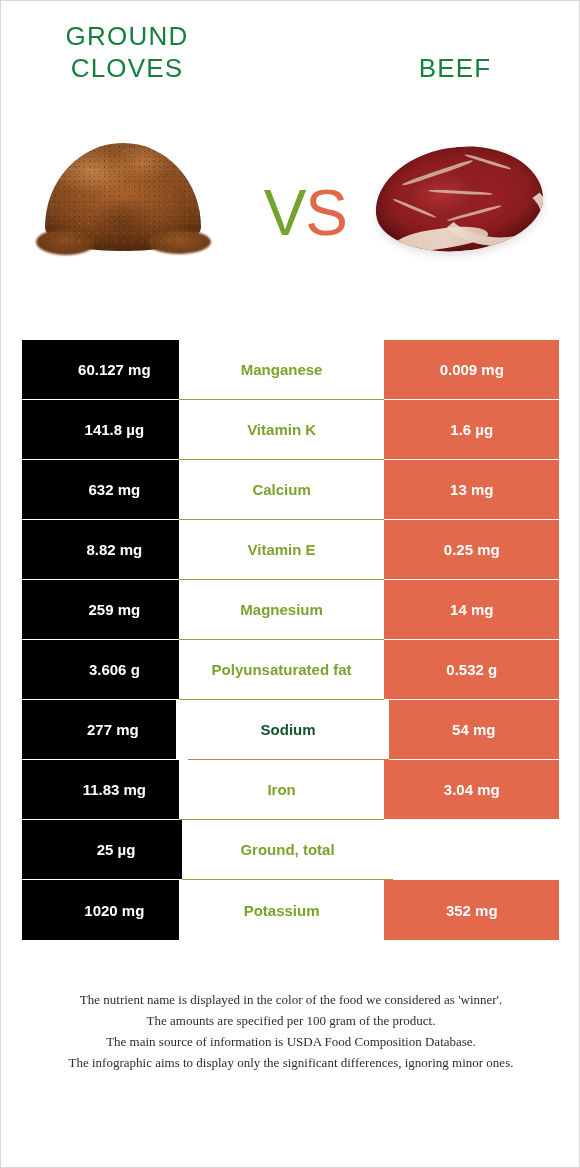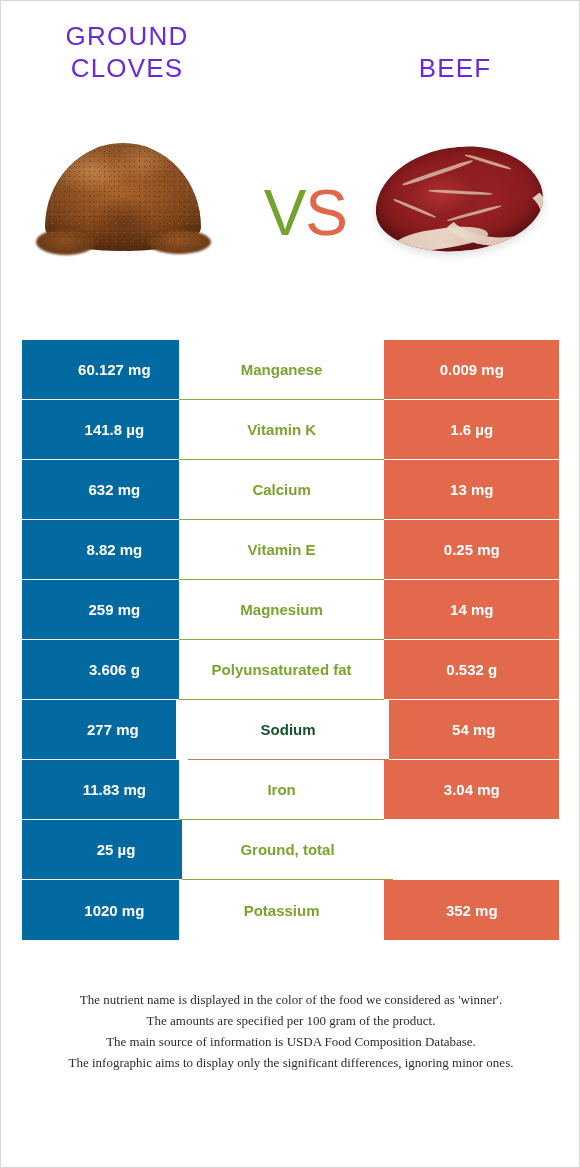--- a/index.html
+++ b/index.html
@@ -21,21 +21,21 @@
 
   
   .header{
     position:absolute;left:0;top:0;width:580px;height:118px;
   }
   .food-title{
     position:absolute;
     font-size:26px;
     font-weight:300;
     letter-spacing:1.2px;
-    color:#6d28d9;
+    color:#15803d;
     text-align:center;
     line-height:1.22;
     text-transform:uppercase;
     font-family:"Liberation Sans", sans-serif;
   }
   .title-left{left:20px;top:20px;width:212px;}
   .title-right{left:348px;top:52px;width:212px;}
 
   
   .media{
@@ -133,21 +133,21 @@
   .row{
     display:flex;height:60px;position:relative;
   }
   .cell{
     display:flex;align-items:center;justify-content:center;
     font-size:15px;font-weight:bold;
     box-sizing:border-box;
     height:60px;
   }
   .cell.left{
-    width:160px;background:#0369a1;color:#ffffff;
+    width:160px;background:#000000;color:#ffffff;
     border-bottom:1px solid #ffffff;
     padding-left:28px;
   }
   .cell.mid{
     width:211px;background:#ffffff;color:#7ba32e;
     border-bottom:1px solid #8aa93c;
   }
   .cell.mid.beef-win{color:#14532d;border-bottom-color:#d8755a;margin-left:12px;}
   .cell.right{
     width:179px;background:#e2694b;color:#ffffff;

